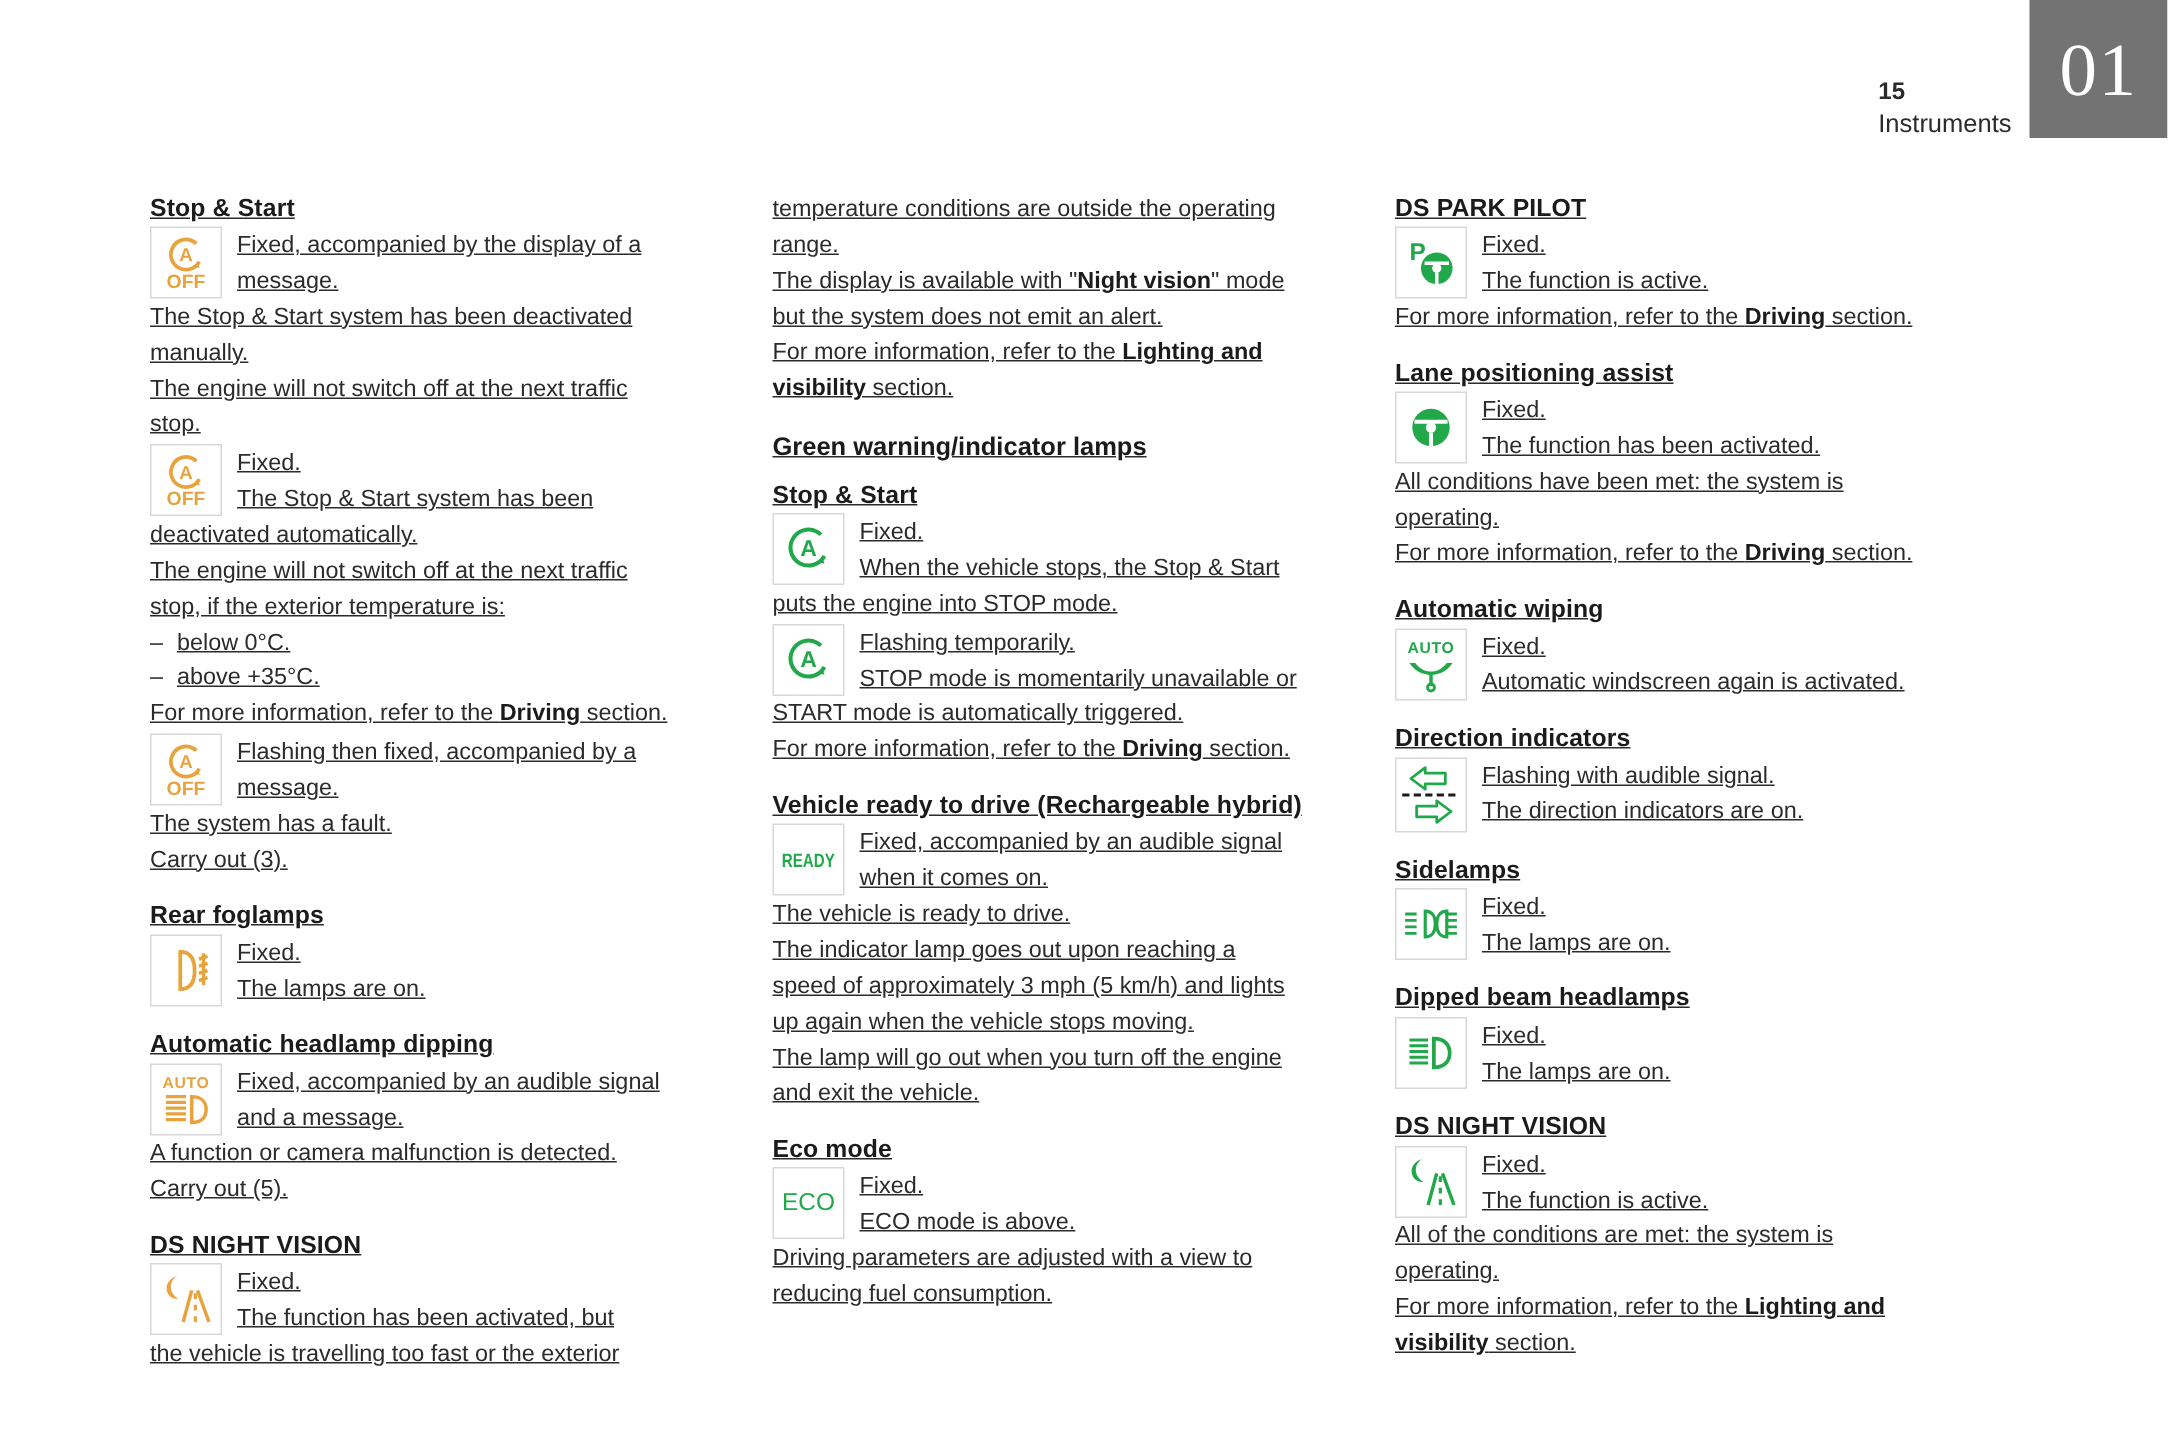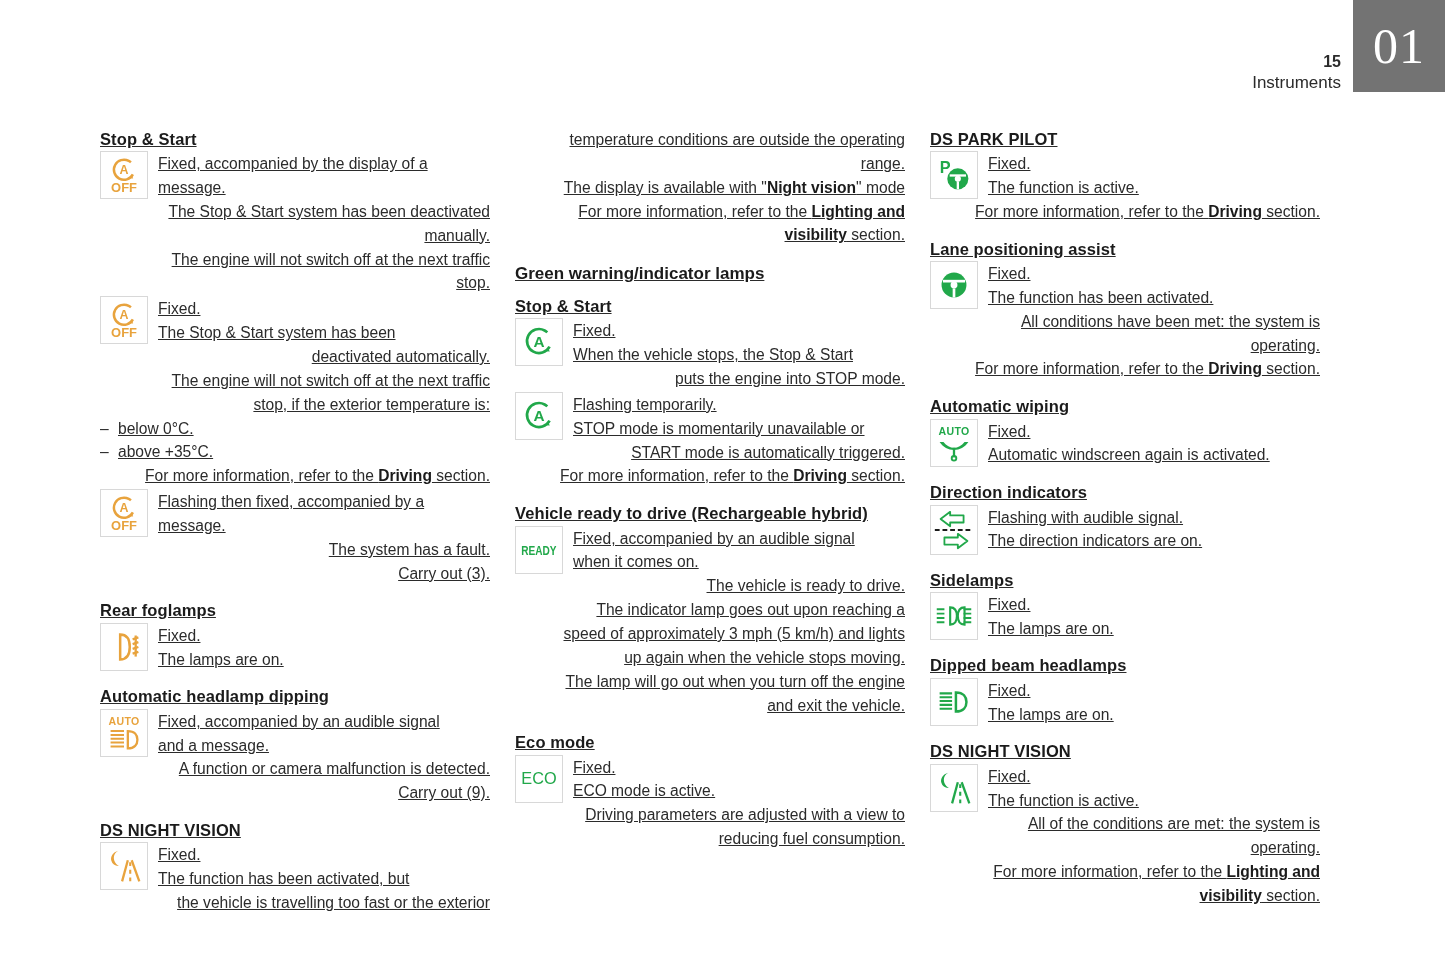--- a/index.html
+++ b/index.html
@@ -13,21 +13,21 @@
   
   .chapter-block{
     position:absolute;top:0;right:0;width:92px;height:92px;background:#737373;
   }
   .chapter-num{
     position:absolute;top:50%;left:50%;transform:translate(-50%,-50%);
     font-family:"Liberation Serif","DejaVu Serif",serif;
     font-size:50px;color:#ffffff;letter-spacing:1px;line-height:1;
   }
   .header-text{
-    position:absolute;top:52px;right:104px;text-align:right;line-height:1.28;
+    position:absolute;top:52px;right:104px;line-height:1.28;
   }
   .header-page{font-size:16px;font-weight:bold;color:#2b2b2b;}
   .header-sec{font-size:17px;color:#2b2b2b;}
 
   
   .cols{
     position:absolute;top:128px;left:100px;width:1245px;
     display:flex;gap:0;text-decoration:underline;
   }
   .col{width:385px;margin-right:30px;}
@@ -40,21 +40,21 @@
   h3.sec-head{
     font-size:16.5px;font-weight:bold;color:#1b1b1b;
     margin:0 0 1px 0;line-height:1.35;letter-spacing:.1px;
   }
   h3.sec-head.spaced{margin-top:14px;}
   h3.big-head{
     font-size:17px;font-weight:bold;color:#1b1b1b;
     margin:16px 0 9px 0;line-height:1.35;
   }
   p.para{
-    font-size:15.6px;line-height:1.53;margin:0;color:#2b2b2b;text-align:right;
+    font-size:15.6px;line-height:1.53;margin:0;color:#2b2b2b;
   }
   .bold{font-weight:bold;color:#1b1b1b;}
   .dash-line{
     font-size:15.6px;line-height:1.53;margin:0;color:#2b2b2b;
     padding-left:0;
   }
   .dash-line .d{display:inline-block;width:18px;}
 
   
   .lamp{
@@ -181,21 +181,21 @@
             <path d="M10 22 L24 22 M10 26 L24 26 M10 30 L24 30 M10 34 L24 34 M10 38 L24 38" stroke="#E8A33D" stroke-width="2.1"></path>
           </svg>
         </div>
         <div class="lamp-text">
           <div>Fixed, accompanied by an audible signal</div>
           <div>and a message.</div>
         </div>
       </div>
 
       <p class="para">A function or camera malfunction is detected.</p>
-      <p class="para">Carry out (9).</p>
+      <p class="para">Carry out (5).</p>
 
       <h3 class="sec-head spaced">DS NIGHT VISION</h3>
 
       <div class="lamp">
         <div class="icon-box">
           <svg class="icon-svg" viewBox="0 0 48 48">
             <path d="M18 8 C12.5 9.5 9.5 14 10.8 18.6 C11.8 22.2 15 24.2 18.6 23.9 C14.6 21.6 12.8 17.4 13.6 13.6 C14.1 11.3 15.7 9.3 18 8 Z" fill="#E8A33D"></path>
             <path d="M22 40 L28 18" stroke="#E8A33D" stroke-width="2.4" fill="none"></path>
             <path d="M40 40 L32 18" stroke="#E8A33D" stroke-width="2.4" fill="none"></path>
             <path d="M30.5 20 L30.5 24 M30.5 28 L30.5 32 M30.5 36 L30.5 40" stroke="#E8A33D" stroke-width="2.2"></path>
@@ -208,20 +208,21 @@
       </div>
 
       <p class="para">the vehicle is travelling too fast or the exterior</p>
     </div>
 
     <div class="col c2">
 
       <p class="para">temperature conditions are outside the operating</p>
       <p class="para">range.</p>
       <p class="para"><span>The display is available with "</span><span class="bold">Night vision</span><span>" mode</span></p>
+      <p class="para">but the system does not emit an alert.</p>
       <p class="para"><span>For more information, refer to the </span><span class="bold">Lighting and</span></p>
       <p class="para"><span class="bold">visibility</span><span> section.</span></p>
 
       <h3 class="big-head">Green warning/indicator lamps</h3>
 
       <h3 class="sec-head">Stop &amp; Start</h3>
 
       <div class="lamp">
         <div class="icon-box">
           <svg class="icon-svg" viewBox="0 0 48 48">
@@ -279,21 +280,21 @@
       <h3 class="sec-head spaced">Eco mode</h3>
 
       <div class="lamp">
         <div class="icon-box">
           <svg class="icon-svg" viewBox="0 0 48 48">
             <text x="24" y="29" font-family="Liberation Sans, sans-serif" font-size="17" fill="#21A84A" text-anchor="middle">ECO</text>
           </svg>
         </div>
         <div class="lamp-text">
           <div>Fixed.</div>
-          <div>ECO mode is active.</div>
+          <div>ECO mode is above.</div>
         </div>
       </div>
 
       <p class="para">Driving parameters are adjusted with a view to</p>
       <p class="para">reducing fuel consumption.</p>
     </div>
 
     <div class="col c3">
 
       <h3 class="sec-head">DS PARK PILOT</h3>

